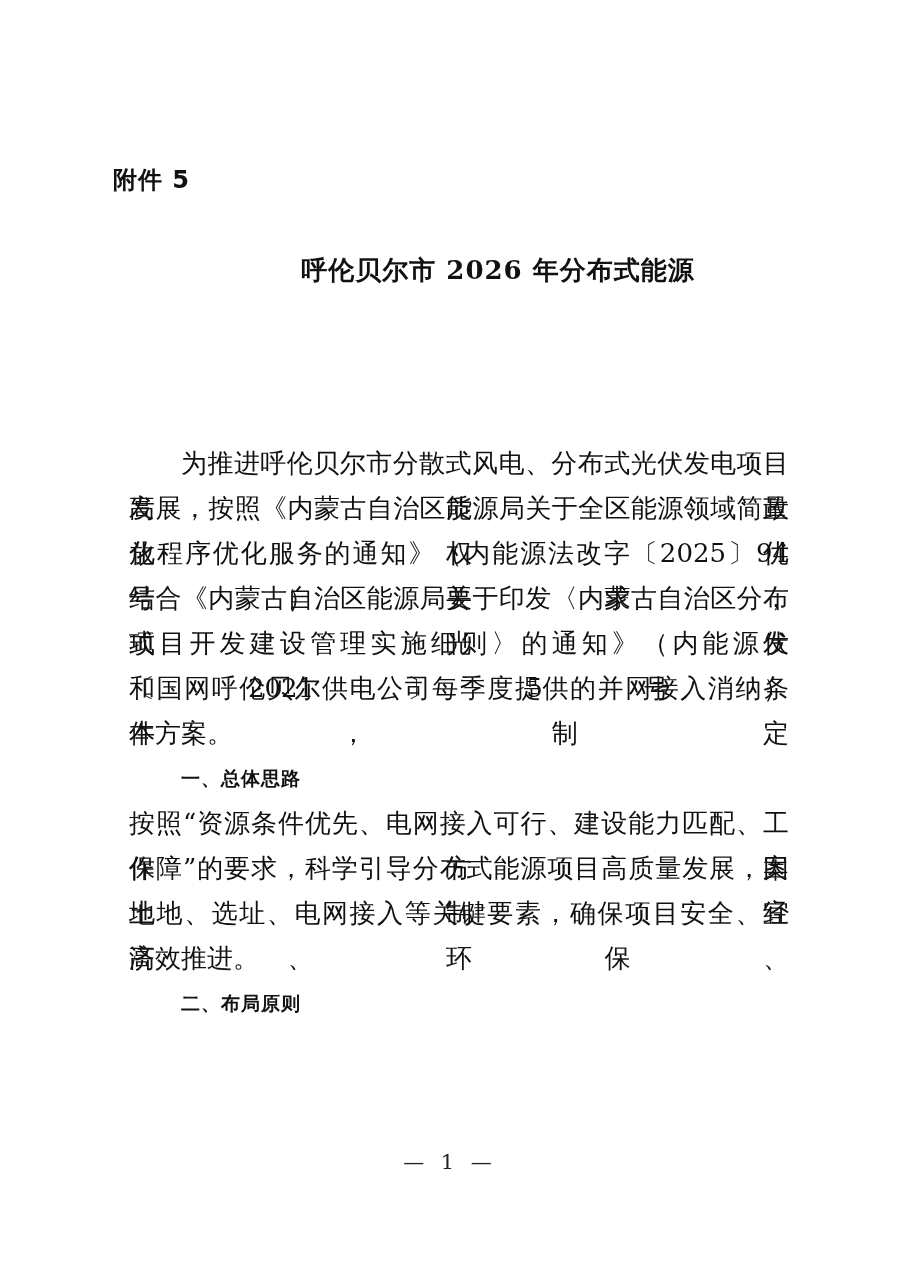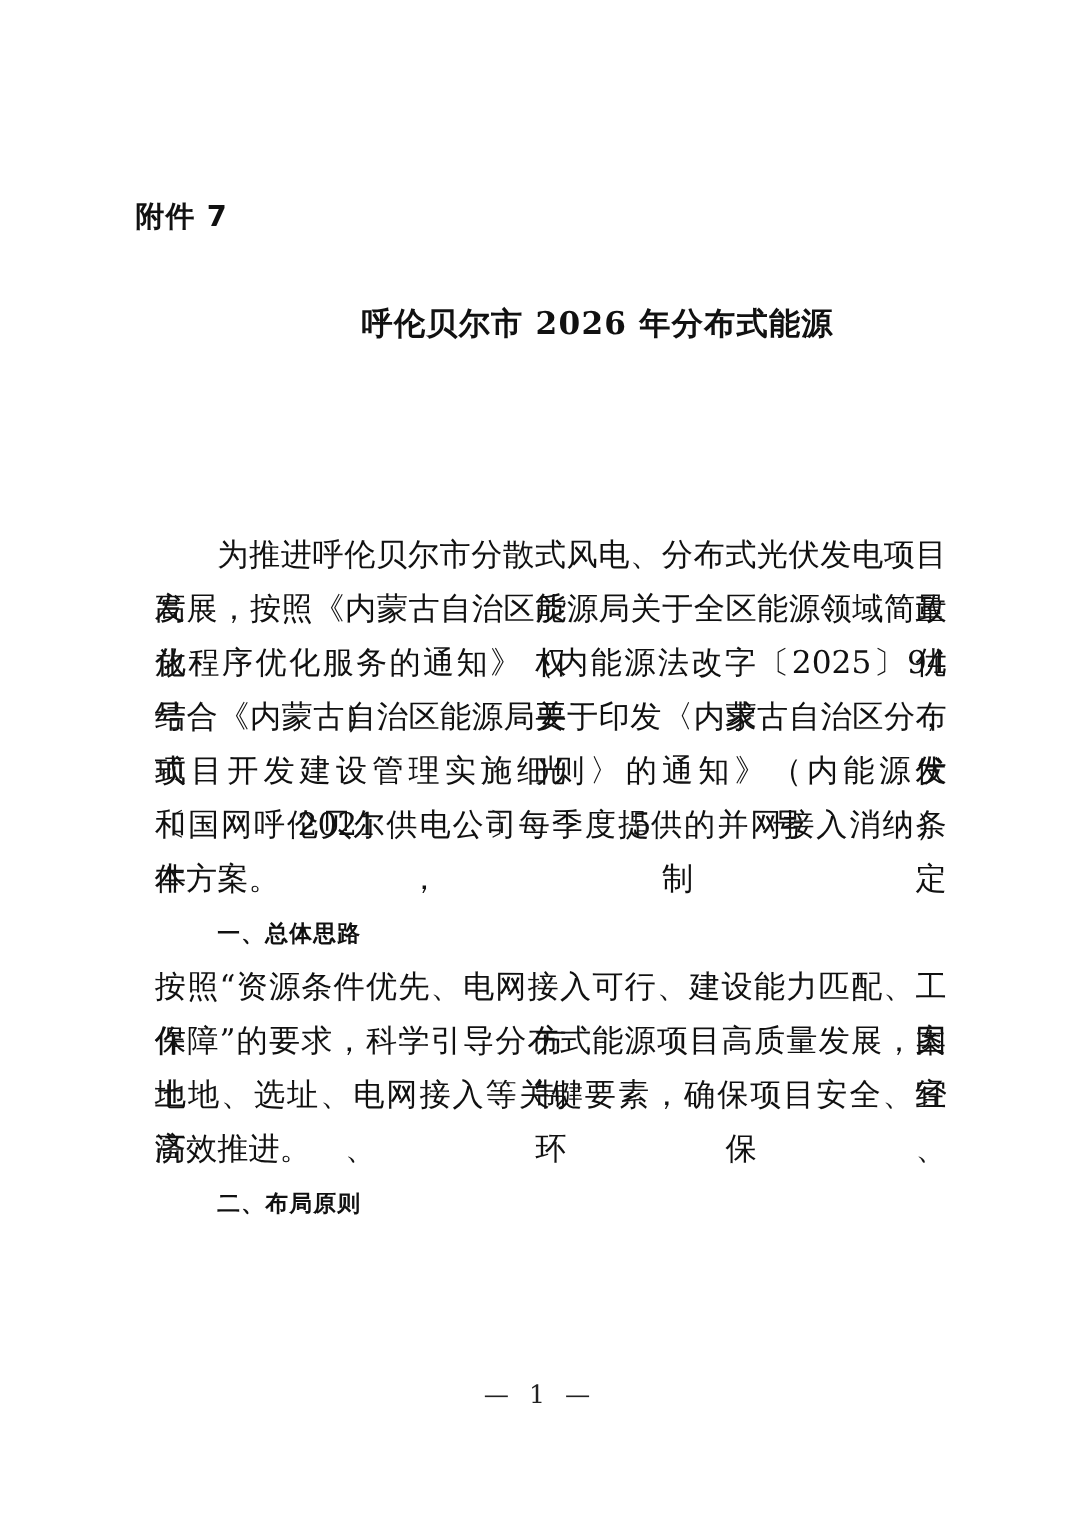--- a/index.html
+++ b/index.html
@@ -81,21 +81,21 @@
     font-size: 21px;
     letter-spacing: 5px;
     color: #222222;
   }
 </style>
 </head>
 <body>
 
 <div class="page">
 
-  <div class="attachment-label">附件 7</div>
+  <div class="attachment-label">附件 5</div>
 
   <div class="doc-title">
     <div>呼伦贝尔市 2026 年分布式能源</div>
   </div>
 
   <div class="body-block">
     <div class="line j indent">为推进呼伦贝尔市分散式风电、分布式光伏发电项目高质量</div>
     <div class="line j">发展，按照《内蒙古自治区能源局关于全区能源领域简政放权优</div>
     <div class="line j">化程序优化服务的通知》（内能源法改字〔2025〕94 号）要求，</div>
     <div class="line j">结合《内蒙古自治区能源局关于印发〈内蒙古自治区分布式光伏</div>

